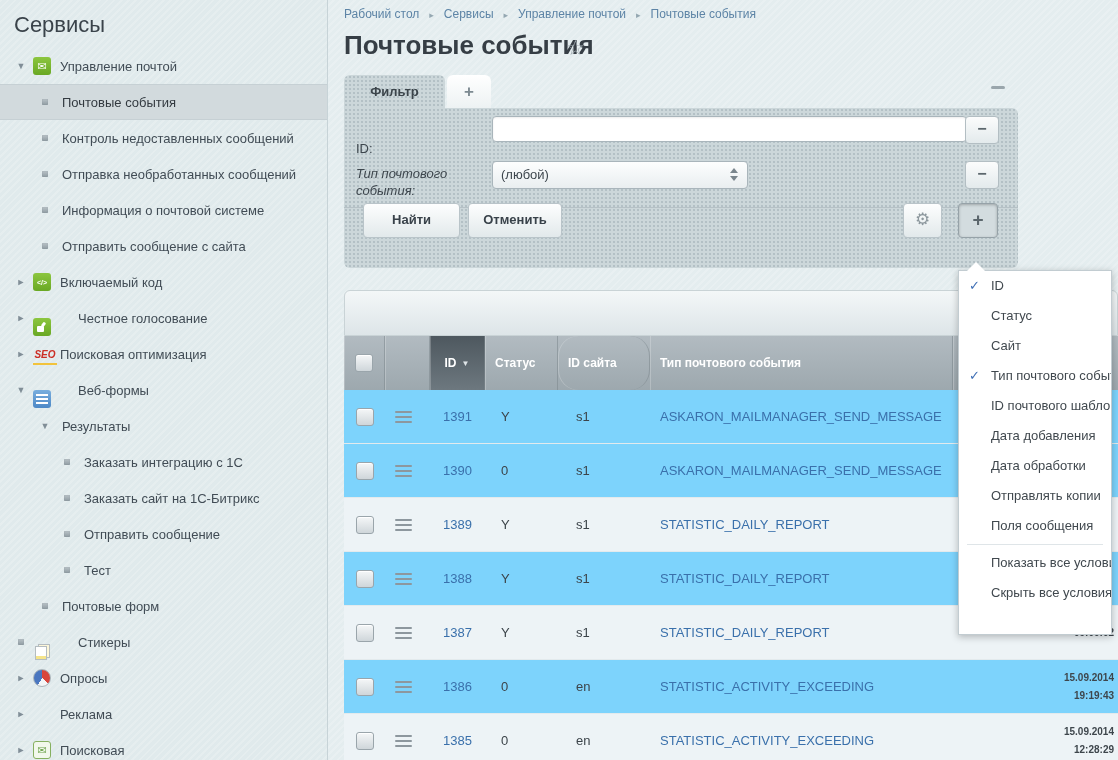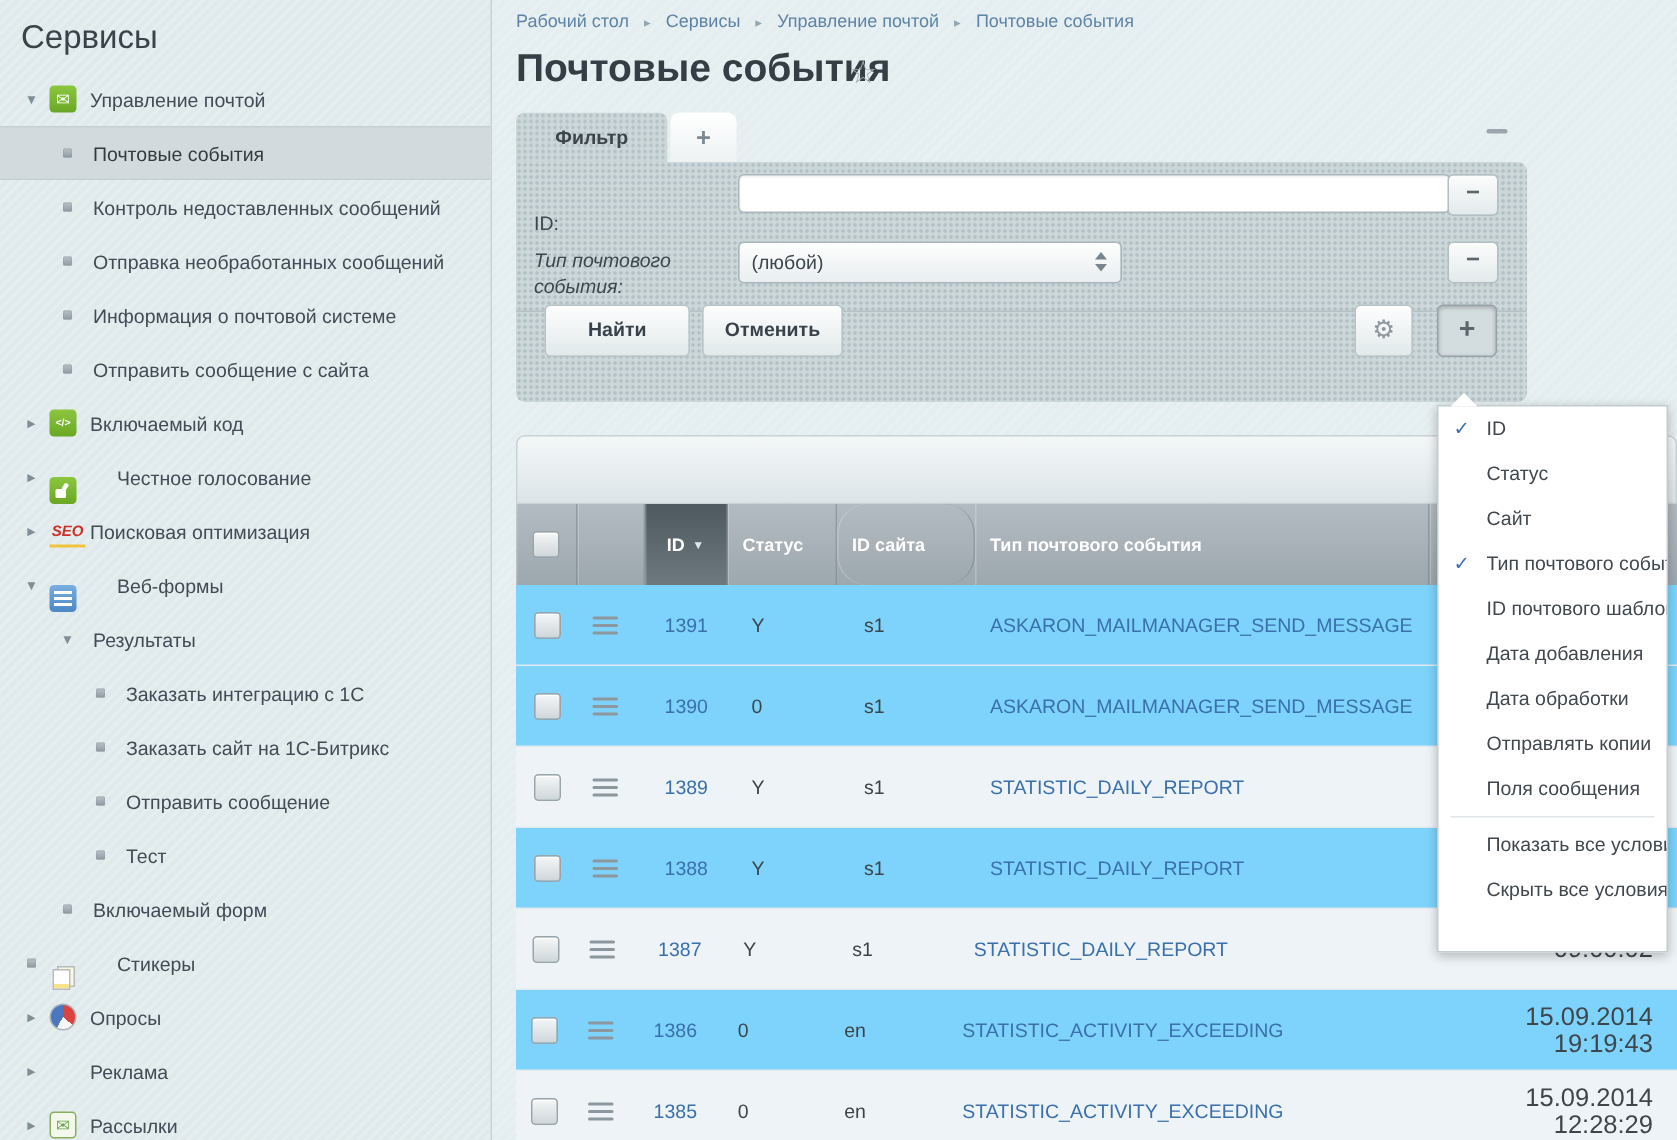--- a/index.html
+++ b/index.html
@@ -104,21 +104,21 @@
   .tcell.c-check{padding-left:0;}
   .tcell.c-id{justify-content:center;padding-left:0;}
   .tcell.c-status{padding-left:16px;}
   .tcell.c-site{padding-left:18px;}
   .link{color:#3a70ab;cursor:pointer;}
   .checkbox{width:16px;height:16px;border:1px solid #9aa5ab;border-radius:3px;
     background:linear-gradient(#f5f7f8,#cfd6da);box-shadow:inset 0 1px 0 #fff;cursor:pointer;}
   .hamburger{width:17px;height:12px;display:flex;flex-direction:column;justify-content:space-between;cursor:pointer;}
   .hamburger i{display:block;height:2px;background:#8d979e;border-radius:1px;}
   .datecell{flex:1;display:flex;flex-direction:column;justify-content:center;align-items:flex-end;
-    padding-right:16px;font-size:17px;color:#3e464c;line-height:18px;box-sizing:border-box;}
+    padding-right:4px;font-size:10px;color:#3e464c;line-height:18px;box-sizing:border-box;font-weight:bold;}
   
   .field-menu{position:absolute;left:958px;top:270px;width:154px;height:365px;background:#fff;
     border:1px solid #c2ccd1;box-shadow:0 2px 7px rgba(0,0,0,.25);z-index:20;box-sizing:border-box;}
   .field-menu::before{content:"";position:absolute;top:-9px;left:8px;width:0;height:0;
     border-left:9px solid transparent;border-right:9px solid transparent;border-bottom:9px solid #fff;}
   .fm-item{position:relative;height:30px;line-height:30px;font-size:13px;color:#40484e;
     padding-left:32px;white-space:nowrap;overflow:hidden;cursor:pointer;}
   .fm-check{position:absolute;left:10px;color:#3f6fb5;font-weight:bold;}
   .fm-divider{border-top:1px solid #dfe5e8;margin:3px 8px;}
 </style>
@@ -188,41 +188,41 @@
       <div class="sb-item lvl2">
         <span class="bullet-sq"></span>
         <span class="sb-label l2">Отправить сообщение</span>
       </div>
       <div class="sb-item lvl2">
         <span class="bullet-sq"></span>
         <span class="sb-label l2">Тест</span>
       </div>
       <div class="sb-item lvl1">
         <span class="bullet-sq"></span>
-        <span class="sb-label l1">Включаемый форм</span>
+        <span class="sb-label l1">Почтовые форм</span>
       </div>
       <div class="sb-item lvl0">
         <span class="bullet-sq"></span>
         <span class="sb-icon icon-sticker"></span>
         <span class="sb-label l0">Стикеры</span>
       </div>
       <div class="sb-item lvl0">
         <span class="marker">►</span>
         <span class="sb-icon icon-poll"></span>
         <span class="sb-label l0">Опросы</span>
       </div>
       <div class="sb-item lvl0">
         <span class="marker">►</span>
         <span class="sb-icon icon-flag"></span>
         <span class="sb-label l0">Реклама</span>
       </div>
       <div class="sb-item lvl0">
         <span class="marker">►</span>
         <span class="sb-icon icon-newsletter">✉</span>
-        <span class="sb-label l0">Рассылки</span>
+        <span class="sb-label l0">Поисковая</span>
       </div>
     </div>
 </div>
 
 <div class="breadcrumb" id="breadcrumb"><span class="bc-link">Рабочий стол</span><span class="bc-sep">▸</span><span class="bc-link">Сервисы</span><span class="bc-sep">▸</span><span class="bc-link">Управление почтой</span><span class="bc-sep">▸</span><span class="bc-link">Почтовые события</span></div>
 <div class="page-title">Почтовые события</div>
 <div class="fav-star">☆</div>
 
 <div class="tab-filter dotted">Фильтр</div>
 <div class="tab-add">+</div>

